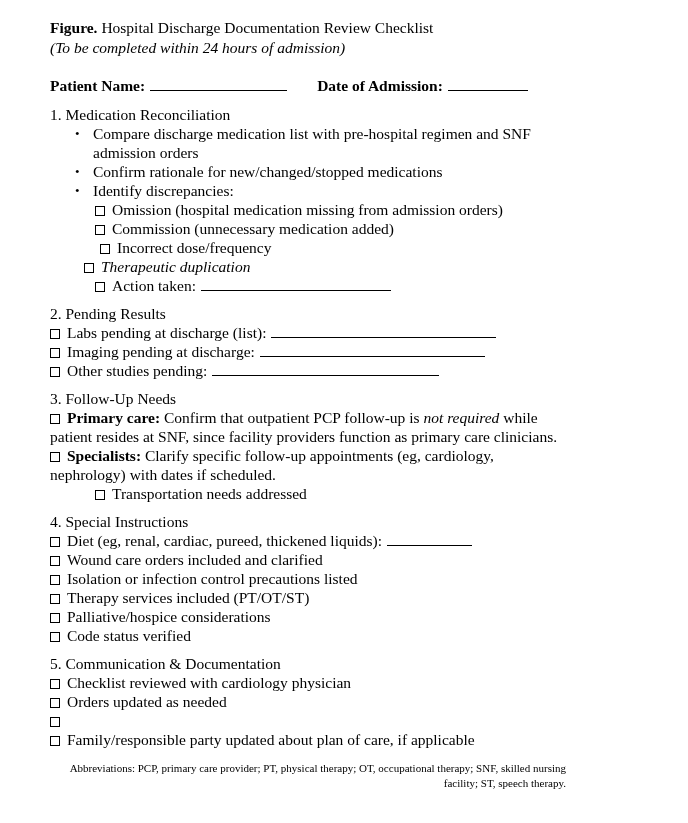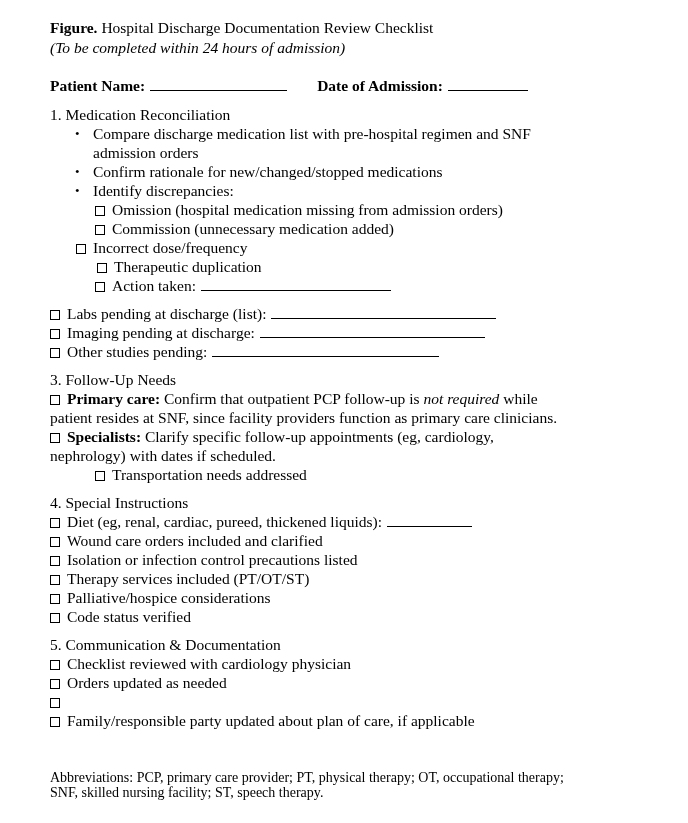--- a/index.html
+++ b/index.html
@@ -44,24 +44,25 @@
   .cb {
     display: inline-block;
     width: 10px;
     height: 10px;
     border: 1px solid #000;
     margin-right: 7px;
     vertical-align: -1px;
     box-sizing: border-box;
   }
   .footer {
-    margin-top: 40px;
-    font-size: 14px;
+    margin-top: 12px;
+    font-size: 11px;
     line-height: 15px;
     max-width: 560px;
+    text-align: right;
   }
 </style>
 </head>
 <body>
 
 <div class="page">
 
   <div class="title-line">
     <b>Figure.</b><span> Hospital Discharge Documentation Review Checklist</span>
   </div>
@@ -86,25 +87,26 @@
         <div class="item bullet">
           <span class="bullet-marker">•</span>
           <span class="txt"><span>Confirm rationale for new/changed/stopped medications</span></span>
         </div>
         <div class="item bullet">
           <span class="bullet-marker">•</span>
           <span class="txt"><span>Identify discrepancies:</span></span>
         </div>
         <div class="item checkbox" style="margin-left: 45px;"><span class="cb"></span><span class="txt"><span>Omission (hospital medication missing from admission orders)</span></span></div>
         <div class="item checkbox" style="margin-left: 45px;"><span class="cb"></span><span class="txt"><span>Commission (unnecessary medication added)</span></span></div>
-        <div class="item checkbox" style="margin-left: 26px;"><span class="cb"></span><span class="txt"><span>Incorrect dose/frequency</span></span></div>
-        <div class="item checkbox" style="margin-left: 47px;"><span class="cb"></span><span class="txt"><span>Therapeutic duplication</span></span></div>
+        <div class="item checkbox" style="margin-left: 50px;"><span class="cb"></span><span class="txt"><span>Incorrect dose/frequency</span></span></div>
+        <div class="item checkbox" style="margin-left: 34px; font-style: italic;"><span class="cb"></span><span class="txt"><span>Therapeutic duplication</span></span></div>
         <div class="item checkbox" style="margin-left: 45px;"><span class="cb"></span><span class="txt"><span>Action taken:</span></span><span class="blank" style="width: 190px;"></span></div>
       </div>
       <div class="section">
+        <div class="heading">2. Pending Results</div>
         <div class="item checkbox"><span class="cb"></span><span class="txt"><span>Labs pending at discharge (list):</span></span><span class="blank" style="width: 225px;"></span></div>
         <div class="item checkbox"><span class="cb"></span><span class="txt"><span>Imaging pending at discharge:</span></span><span class="blank" style="width: 225px;"></span></div>
         <div class="item checkbox"><span class="cb"></span><span class="txt"><span>Other studies pending:</span></span><span class="blank" style="width: 227px;"></span></div>
       </div>
       <div class="section">
         <div class="heading">3. Follow-Up Needs</div>
         <div class="item checkbox"><span class="cb"></span><span class="txt"><b>Primary care:</b><span> Confirm that outpatient PCP follow-up is </span><i>not required</i><span> while patient resides at SNF, since facility providers function as primary care clinicians.</span></span></div>
         <div class="item checkbox"><span class="cb"></span><span class="txt"><b>Specialists:</b><span> Clarify specific follow-up appointments (eg, cardiology, nephrology) with dates if scheduled.</span></span></div>
         <div class="item checkbox" style="margin-left: 45px;"><span class="cb"></span><span class="txt"><span>Transportation needs addressed</span></span></div>
       </div>

